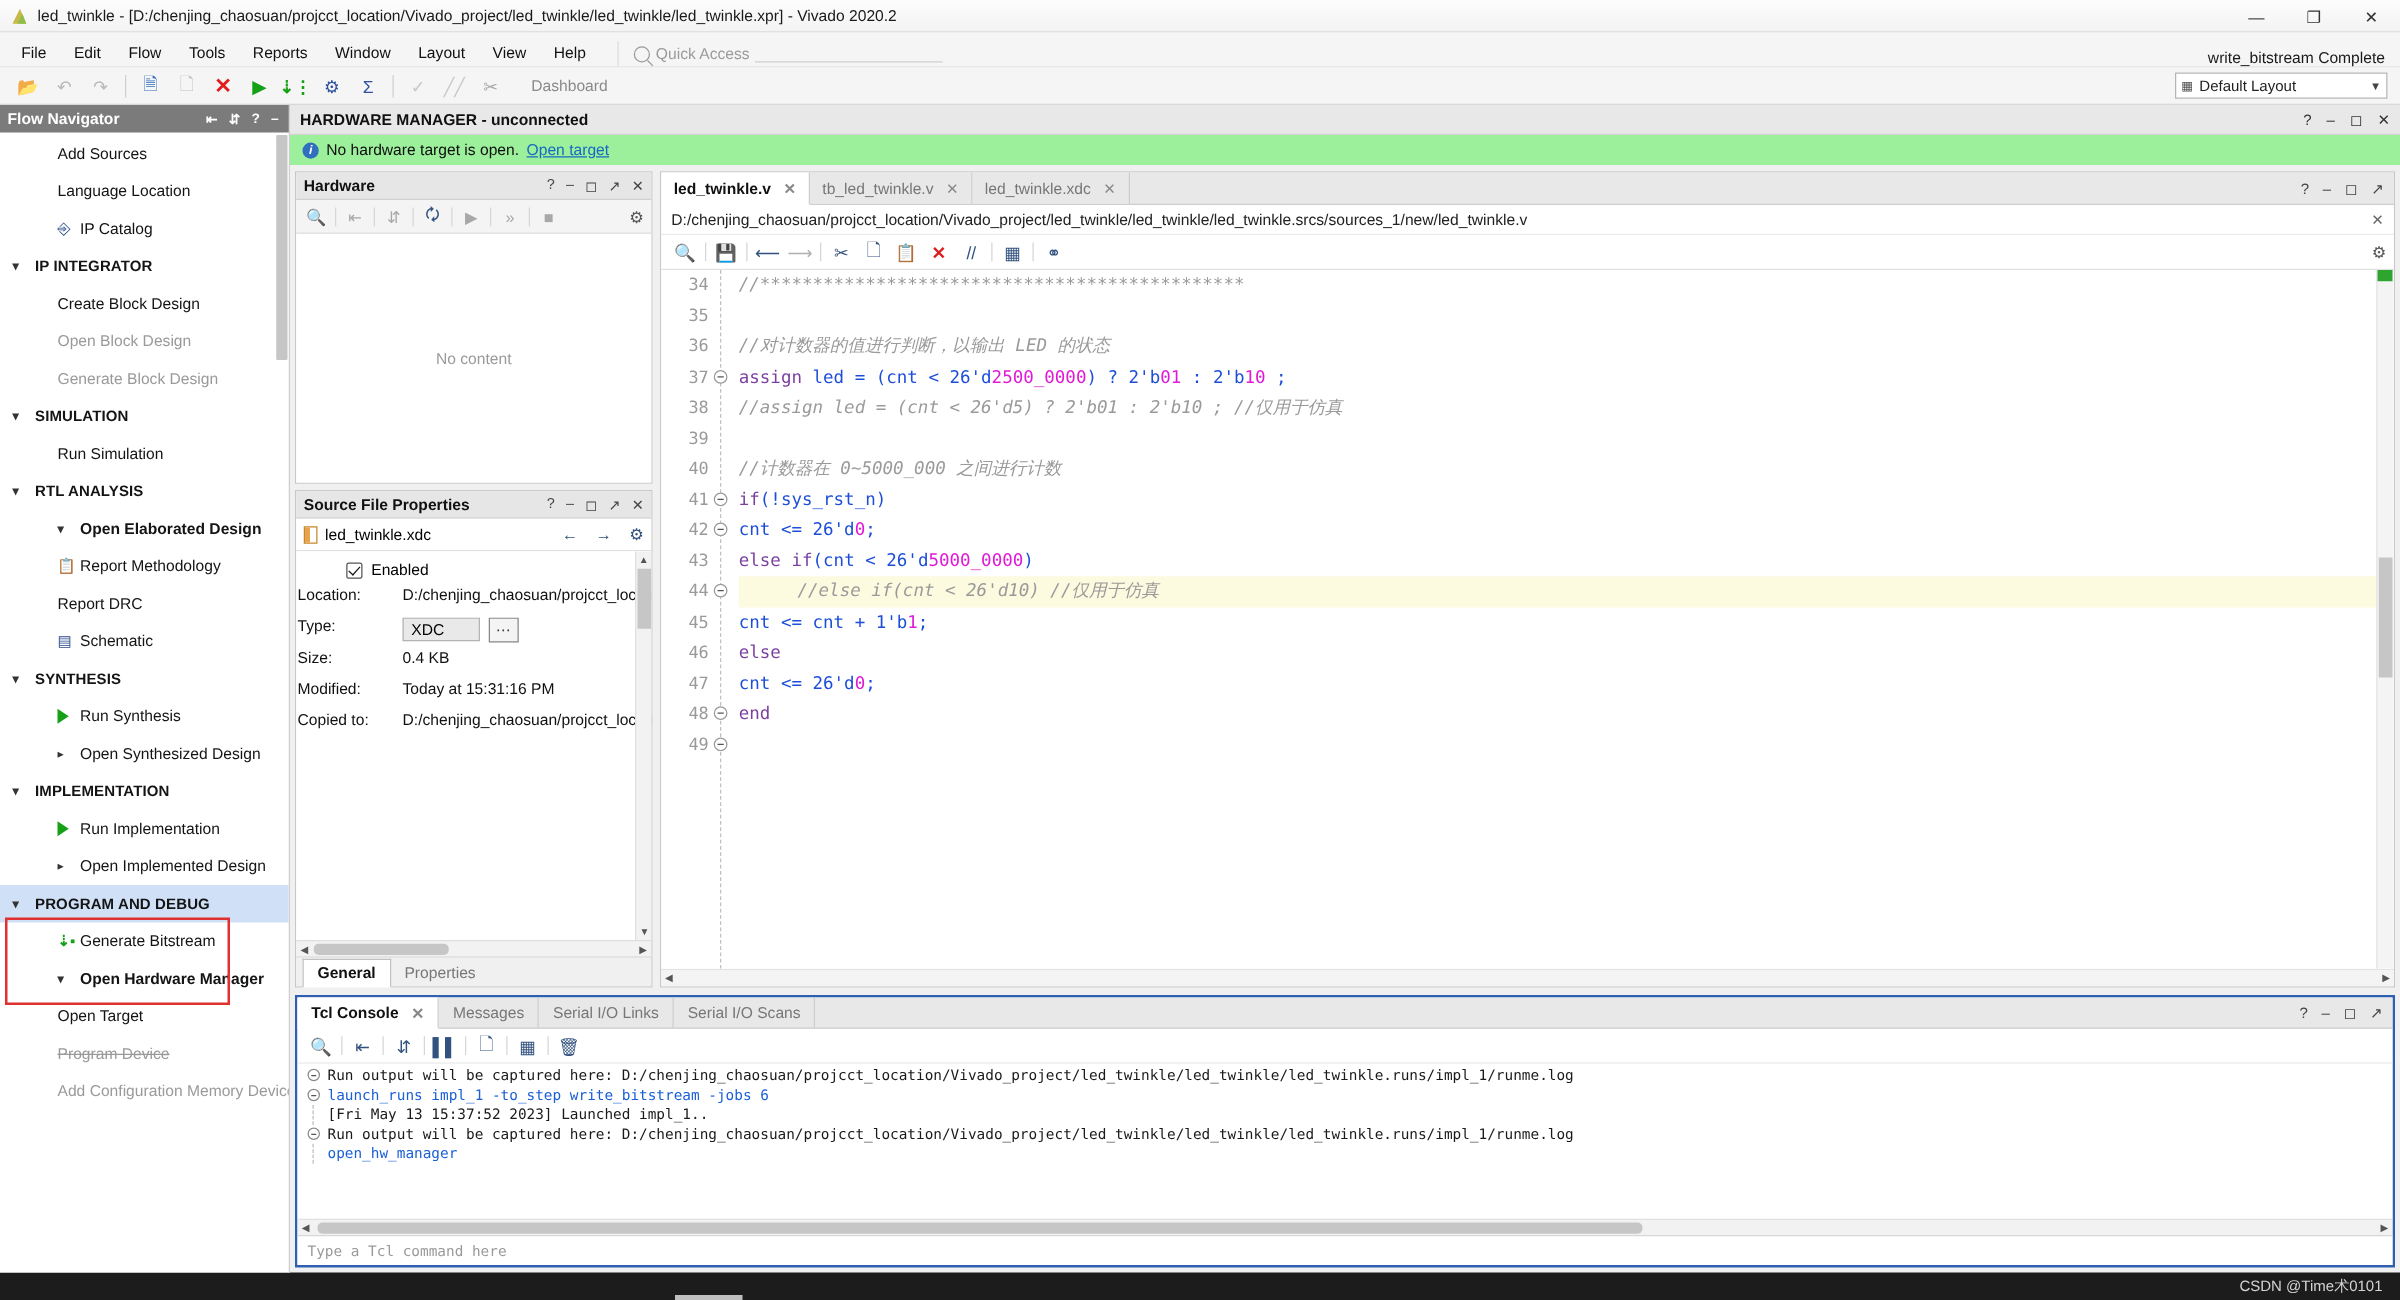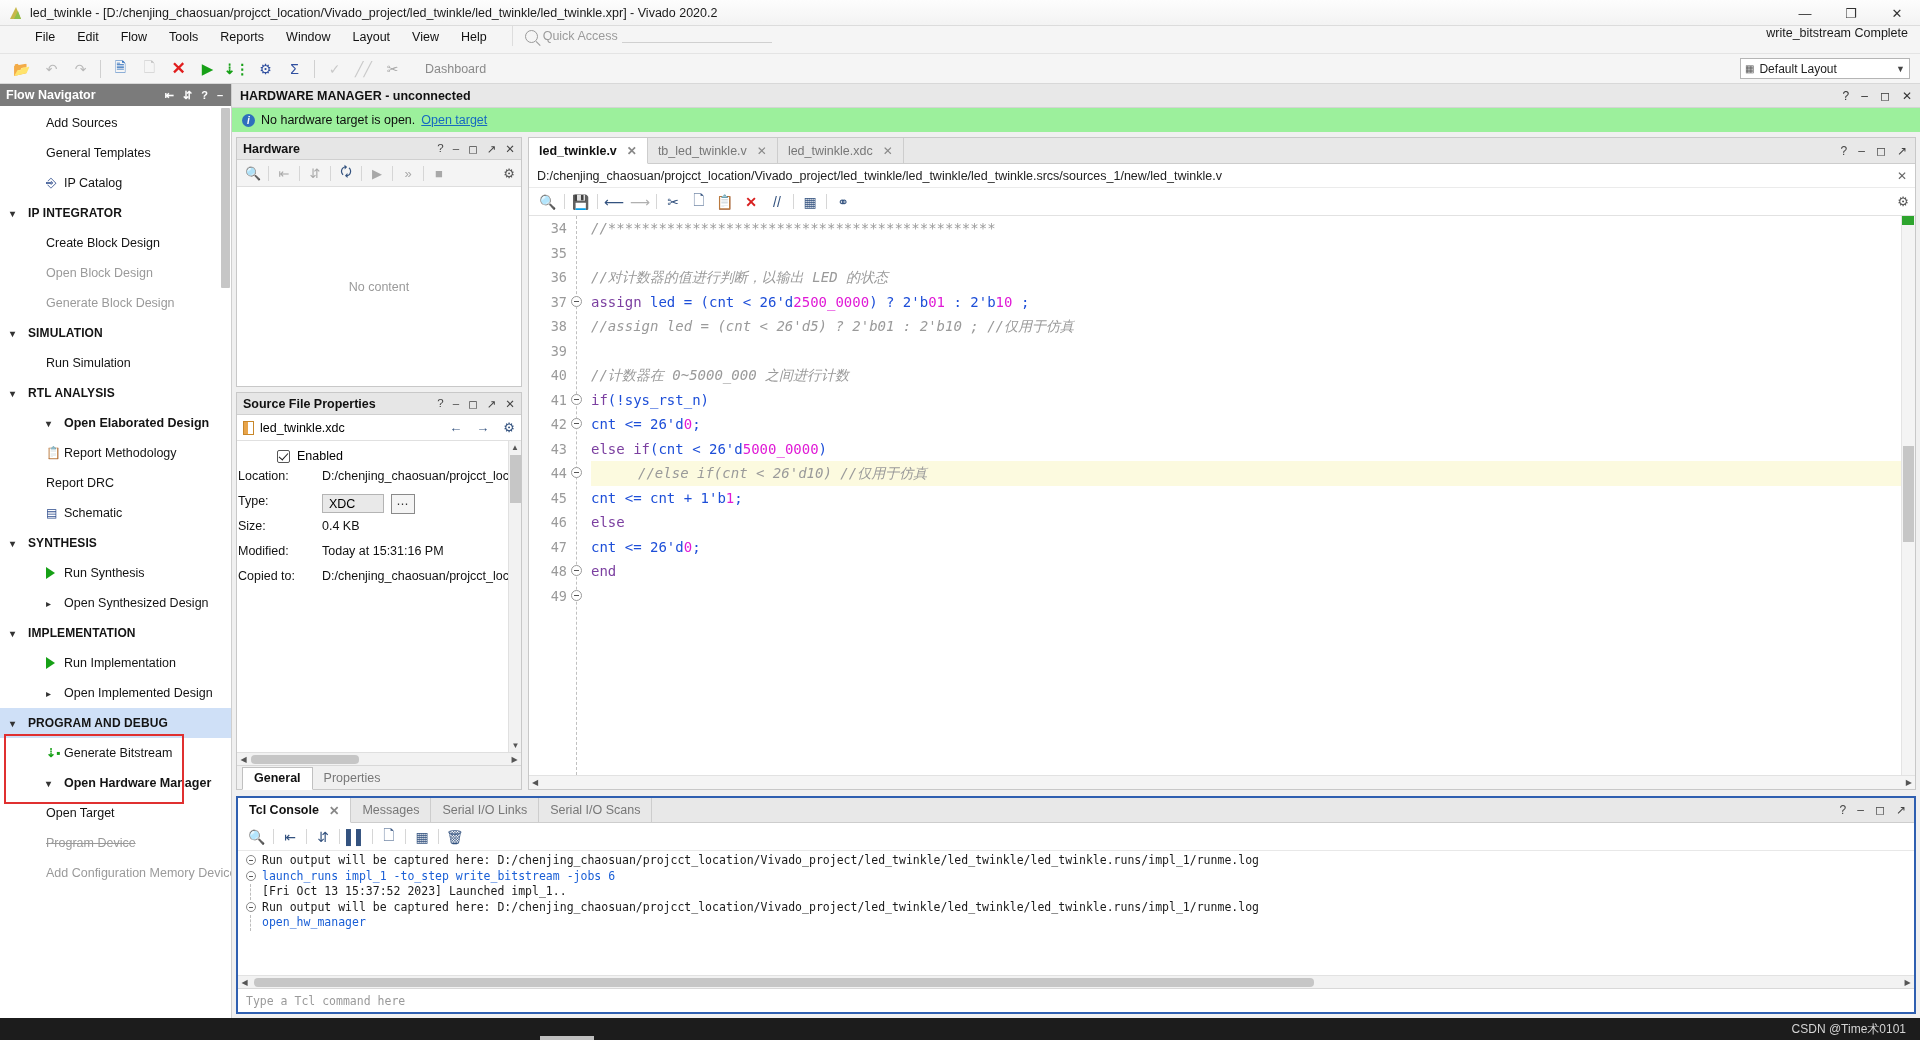--- a/index.html
+++ b/index.html
@@ -52,21 +52,21 @@
   .win-btn {
     width: 46px; display: flex; align-items: center; justify-content: center;
     font-size: 13px; color: #333; cursor: default;
   }
 
   
   .menubar {
     height: 28px; flex: 0 0 28px;
     background: #f5f5f5;
     border-bottom: 1px solid #e4e4e4;
-    display: flex; align-items: flex-start; padding-left: 24px;
+    display: flex; align-items: flex-end; padding-left: 6px;
     position: relative;
   }
   .menu-item {
     padding: 4px 11px; font-size: 12.5px; color: #111; cursor: default;
   }
   .quick-access {
     margin-left: 14px; display: flex; align-items: center;
     border-left: 1px solid #ddd; padding-left: 12px; height: 20px;
   }
   .qa-icon {
@@ -560,21 +560,21 @@
           <span>⇵</span>
           <span>?</span>
           <span>–</span>
         </span>
       </div>
       <div class="fn-list" id="fn-list">
           <div class="fn-row indent1">
             <span>Add Sources</span>
           </div>
           <div class="fn-row indent1">
-            <span>General Templates</span>
+            <span>Language Location</span>
           </div>
           <div class="fn-row indent1">
             <span class="fn-ico ico-ip">⎆</span>
             <span>IP Catalog</span>
           </div>
           <div class="fn-row group">
             <span class="chev-d">▾</span>
             <span>IP INTEGRATOR</span>
           </div>
           <div class="fn-row indent1">
@@ -951,21 +951,21 @@
           <div class="ptool-sep"></div>
           <div class="etool">🗋</div>
           <div class="ptool-sep"></div>
           <div class="etool">▦</div>
           <div class="ptool-sep"></div>
           <div class="etool">🗑</div>
         </div>
         <div class="c-body" id="console-body">
             <div class="c-line"><span class="c-gut"><span class="c-fold"></span></span><span class="c-txt">Run output will be captured here: D:/chenjing_chaosuan/projcct_location/Vivado_project/led_twinkle/led_twinkle/led_twinkle.runs/impl_1/runme.log</span></div>
             <div class="c-line"><span class="c-gut"><span class="c-fold"></span></span><span class="c-blue">launch_runs impl_1 -to_step write_bitstream -jobs 6</span></div>
-            <div class="c-line"><span class="c-gut"><span class="c-dash"></span></span><span class="c-txt">[Fri Oct 13 15:37:52 2023] Launched impl_1..</span></div>
+            <div class="c-line"><span class="c-gut"><span class="c-dash"></span></span><span class="c-txt">[Fri May 13 15:37:52 2023] Launched impl_1..</span></div>
             <div class="c-line"><span class="c-gut"><span class="c-fold"></span></span><span class="c-txt">Run output will be captured here: D:/chenjing_chaosuan/projcct_location/Vivado_project/led_twinkle/led_twinkle/led_twinkle.runs/impl_1/runme.log</span></div>
             <div class="c-line"><span class="c-gut"><span class="c-dash"></span></span><span class="c-blue">open_hw_manager</span></div>
           </div>
         <div class="c-hbar">
           <span class="lft">◀</span>
           <div class="track">
             <div class="thumb"></div>
           </div>
           <span class="rgt">▶</span>
         </div>

